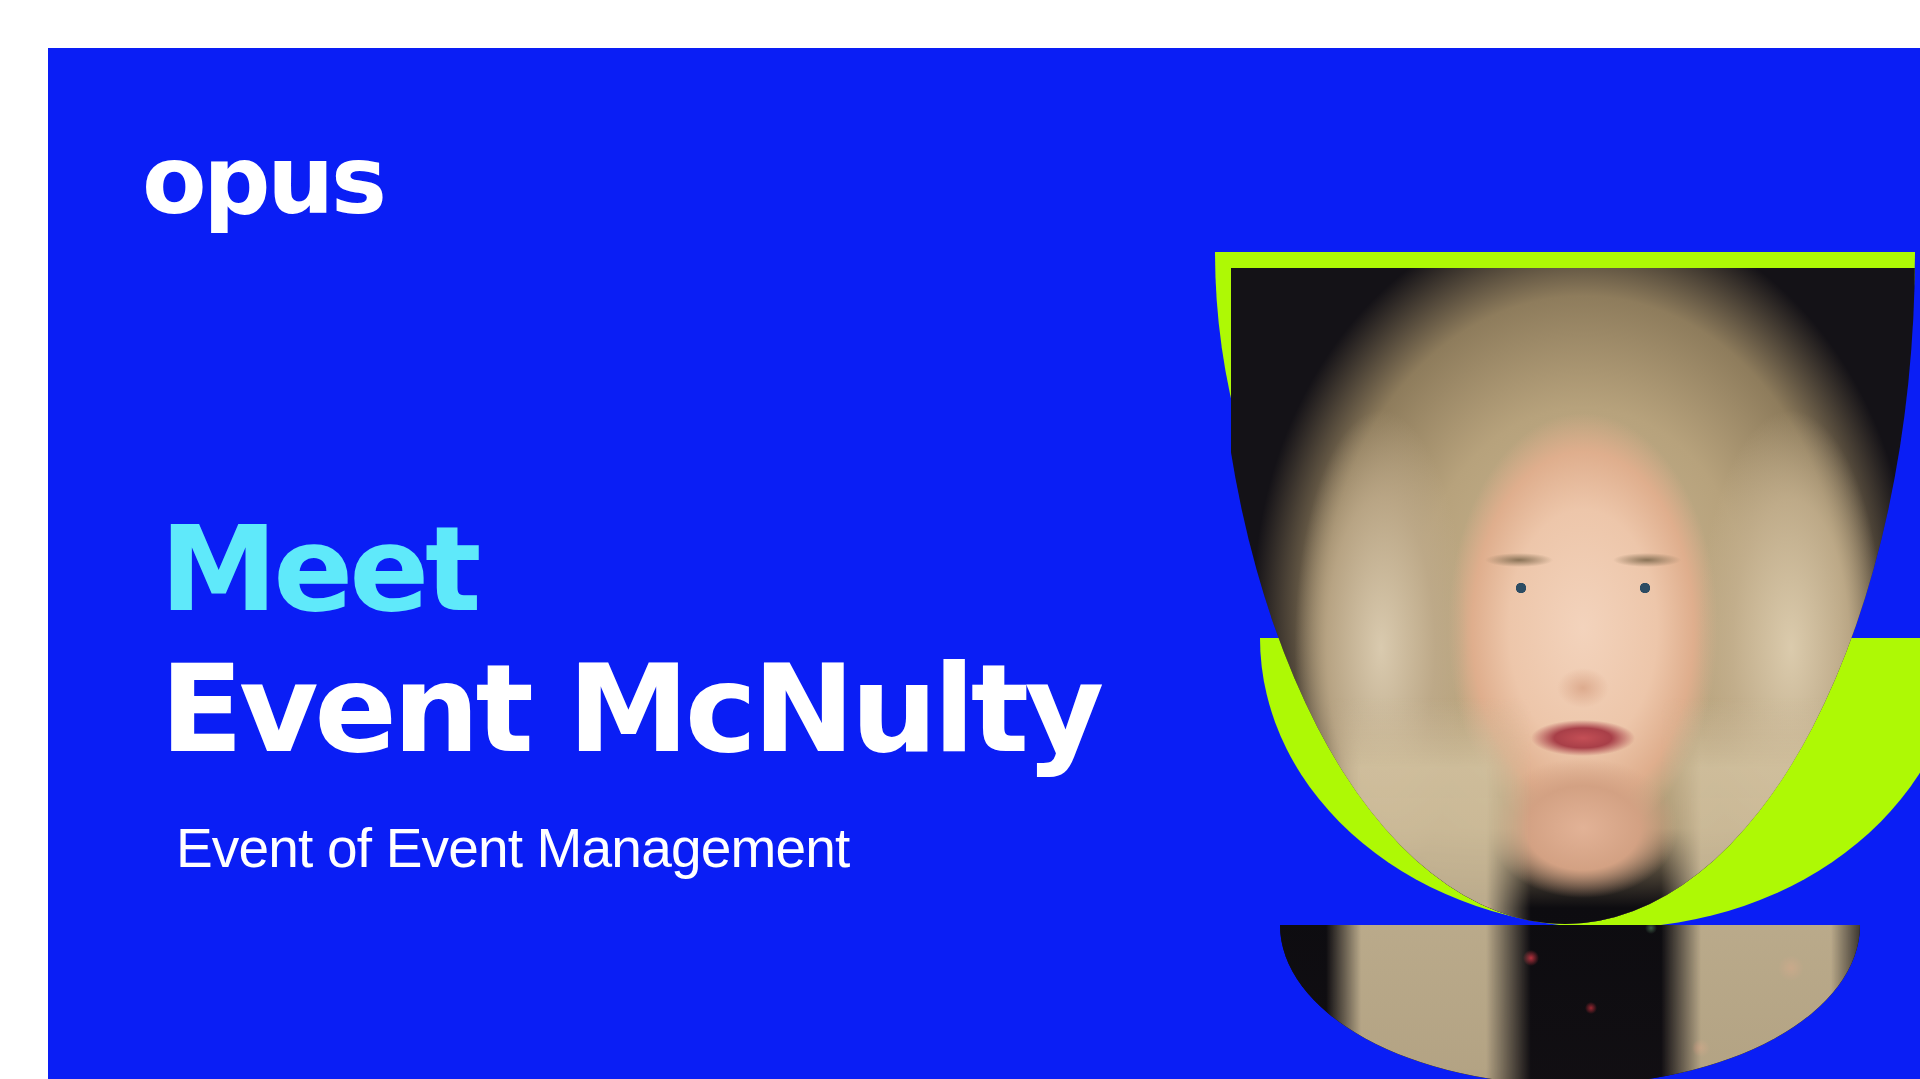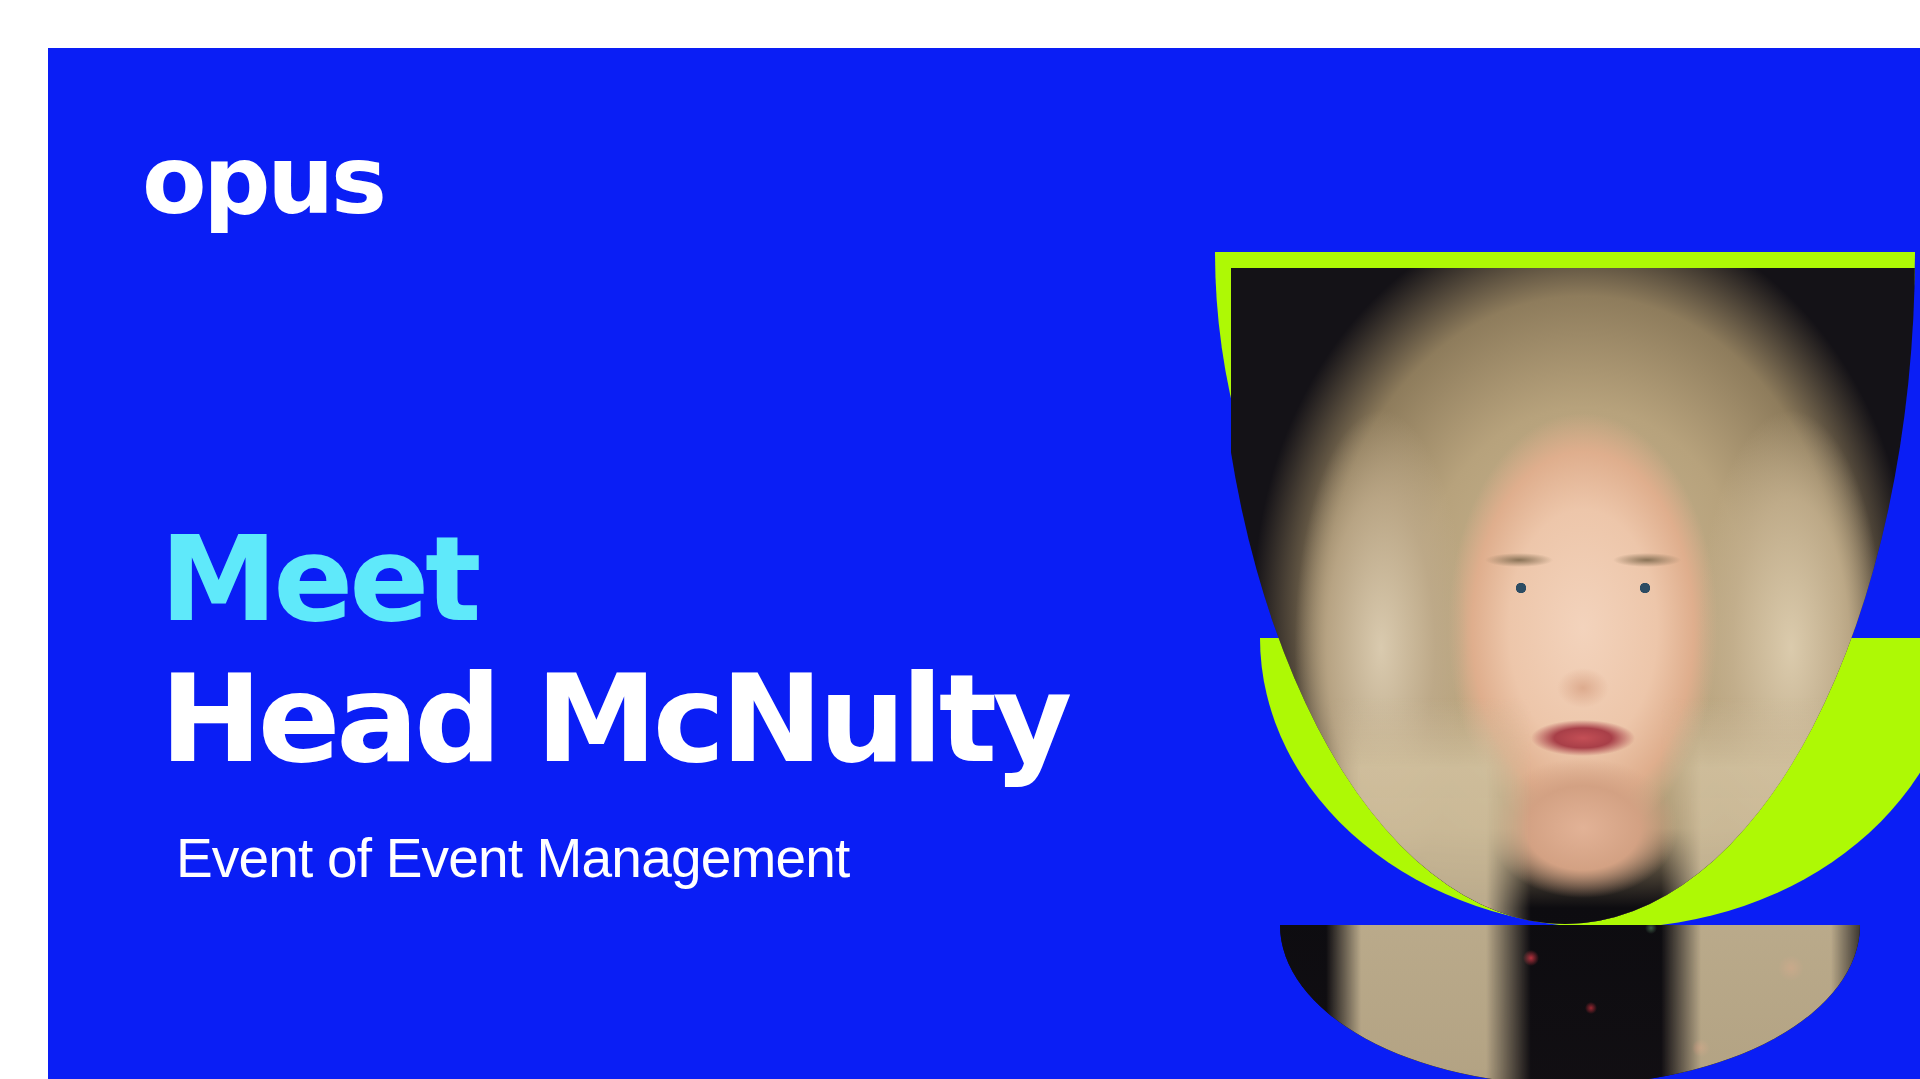--- a/index.html
+++ b/index.html
@@ -23,21 +23,21 @@
     font-weight:700;
     letter-spacing:-0.035em;
     color:#ffffff;
     line-height:1;
     font-family:"DejaVu Sans", sans-serif;
   }
 
   
   #textblock {
     position:absolute;
-    left:80px; top:440px;
+    left:80px; top:430px;
     width:930px;
   }
   #meet {
     font-size:118px;
     font-weight:700;
     line-height:1.0;
     letter-spacing:-0.035em;
     color:#5fe9fa;
     font-family:"DejaVu Sans", sans-serif;
   }
@@ -154,21 +154,21 @@
 </style>
 </head>
 <body>
 
 <div id="stage">
 
   <div id="logo">opus</div>
 
   <div id="textblock">
     <div id="meet">Meet</div>
-    <div id="name">Head McNulty</div>
+    <div id="name">Event McNulty</div>
     <div id="role">
       <span>Event of Event Management</span>
     </div>
   </div>
 
   <div id="graphic">
 
     <div id="green-big" class="ushape green"></div>
     <div id="green-small" class="ushape green"></div>
 

